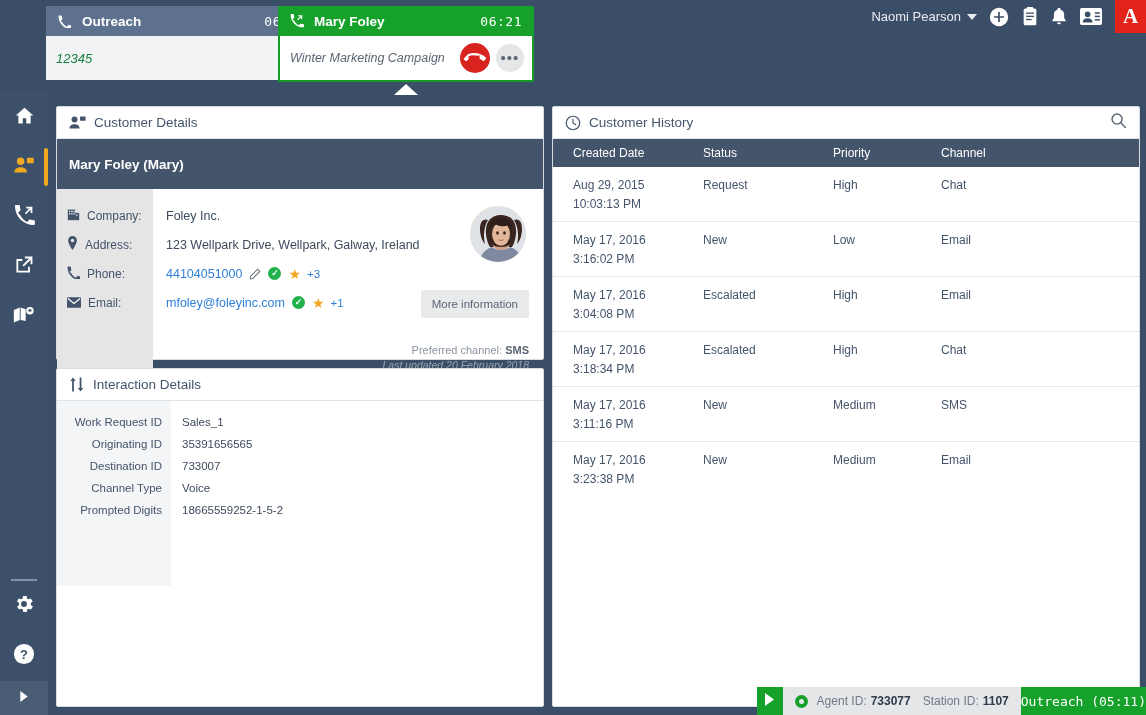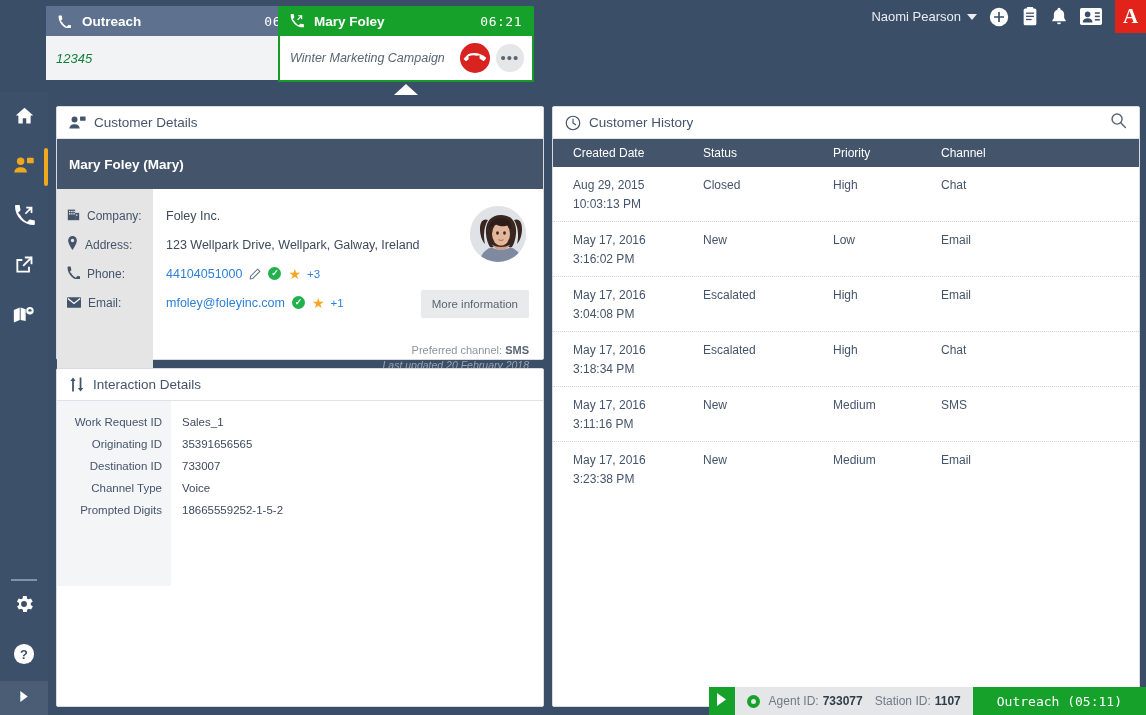--- a/index.html
+++ b/index.html
@@ -109,21 +109,21 @@
 
   
   .statusbar { position: absolute; right: 0; bottom: 0; height: 28px; display: flex; align-items: stretch; }
   .sb-play { width: 26px; background: #16a22a; display: flex; align-items: center; justify-content: center; }
   .sb-info { background: #e4e6e8; display: flex; align-items: center; padding: 0 12px; font-size: 12px; color: #6e7a88; }
   .sb-info b { color: #2f3c4c; margin-left: 4px; }
   .sb-info .sep { margin-left: 12px; }
   .sb-dot { width: 13px; height: 13px; border-radius: 50%; background: #16a22a; margin-right: 9px;
             display:flex; align-items:center; justify-content:center; }
   .sb-dot i { width: 5px; height: 5px; border-radius: 50%; background: #e4e6e8; display:block;}
-  .sb-green { background: #16a22a; color: #fff; display: flex; align-items: center; padding: 0 24px;
+  .sb-green { background: #16a22a; color: #fff; display: flex; align-items: center; padding: 0 0;
               font-family: "DejaVu Sans Mono", monospace; font-size: 13px; }
 </style>
 </head>
 <body>
 
 <div class="tabstrip">
 
   <div class="tab" id="tab-outreach">
     <div class="tab-head">
       <span class="t-icon">
@@ -447,21 +447,21 @@
     <div class="c3">Priority</div>
     <div class="c4">Channel</div>
   </div>
 
   <div>
     <div class="hrow">
       <div class="c1">
           <div class="l1">Aug 29, 2015</div>
           <div class="l2">10:03:13 PM</div>
         </div>
-      <div class="c2">Closed</div>
+      <div class="c2">Request</div>
       <div class="c3">High</div>
       <div class="c4">Chat</div>
     </div>
     <div class="hrow">
       <div class="c1">
           <div class="l1">May 17, 2016</div>
           <div class="l2">3:16:02 PM</div>
         </div>
       <div class="c2">New</div>
       <div class="c3">Low</div>

